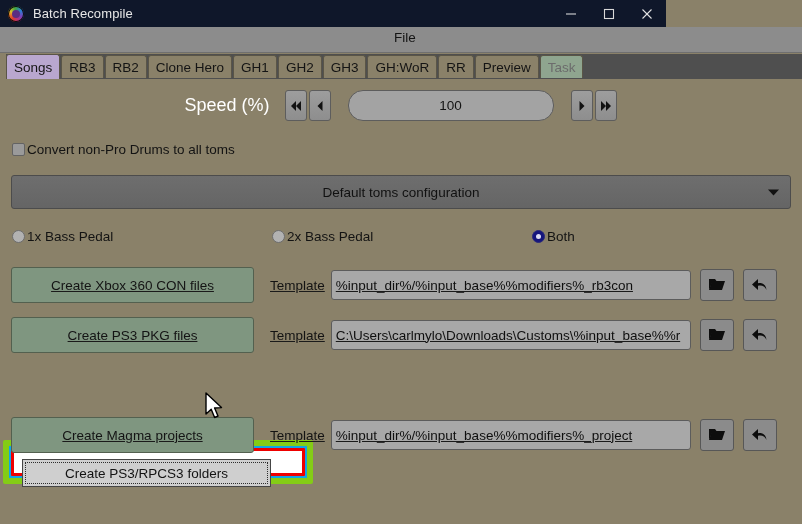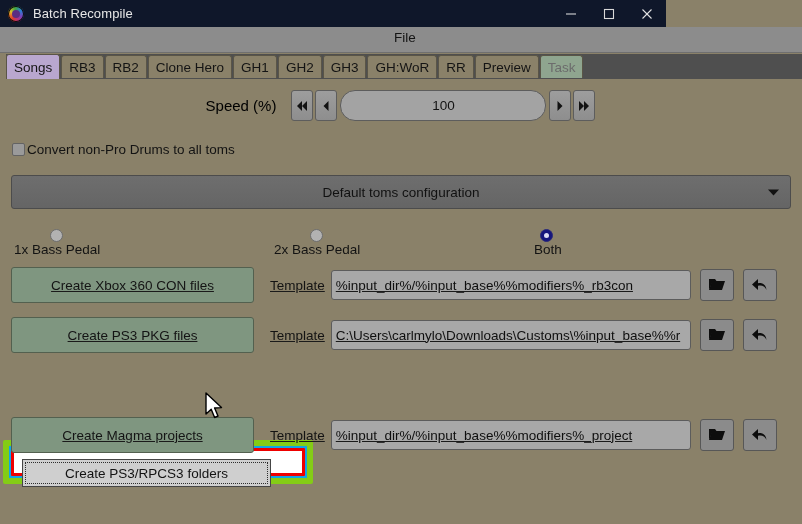--- a/index.html
+++ b/index.html
@@ -134,22 +134,22 @@
   
   .speed-row {
     position: absolute;
     left: 0; top: 11px;
     width: 802px;
     display: flex;
     align-items: center;
     justify-content: center;
   }
   .speed-label {
-    font-size: 15px;
-    color: #000000;
+    font-size: 18px;
+    color: #ffffff;
     margin-right: 14px;
   }
   .spin-btn {
     width: 22px; height: 31px;
     background: linear-gradient(#9d9d9d, #8e8e8e);
     border: 1px solid #5d5d5d;
     border-radius: 3px;
     display: flex;
     align-items: center;
     justify-content: center;
@@ -161,21 +161,21 @@
     width: 206px; height: 31px;
     background: #a3a3a3;
     border: 1px solid #5d5d5d;
     border-radius: 15px;
     display: flex;
     align-items: center;
     justify-content: center;
     font-size: 13.5px;
     color: #131313;
     box-sizing: border-box;
-    margin: 0 2px;
+    margin: 0 16px;
   }
 
   
   .check-row {
     position: absolute;
     left: 12px; top: 63px;
     display: flex;
     align-items: center;
   }
   .checkbox {
@@ -218,21 +218,20 @@
   
   .radio-row {
     position: absolute;
     left: 0; top: 150px;
     width: 802px; height: 20px;
   }
   .radio-group {
     position: absolute;
     display: flex;
     align-items: center;
-    flex-direction: column;
   }
   .radio {
     width: 13px; height: 13px;
     border-radius: 50%;
     background: #b2b2b2;
     border: 1px solid #6d6d6d;
     box-sizing: border-box;
     position: relative;
   }
   .radio.checked {

